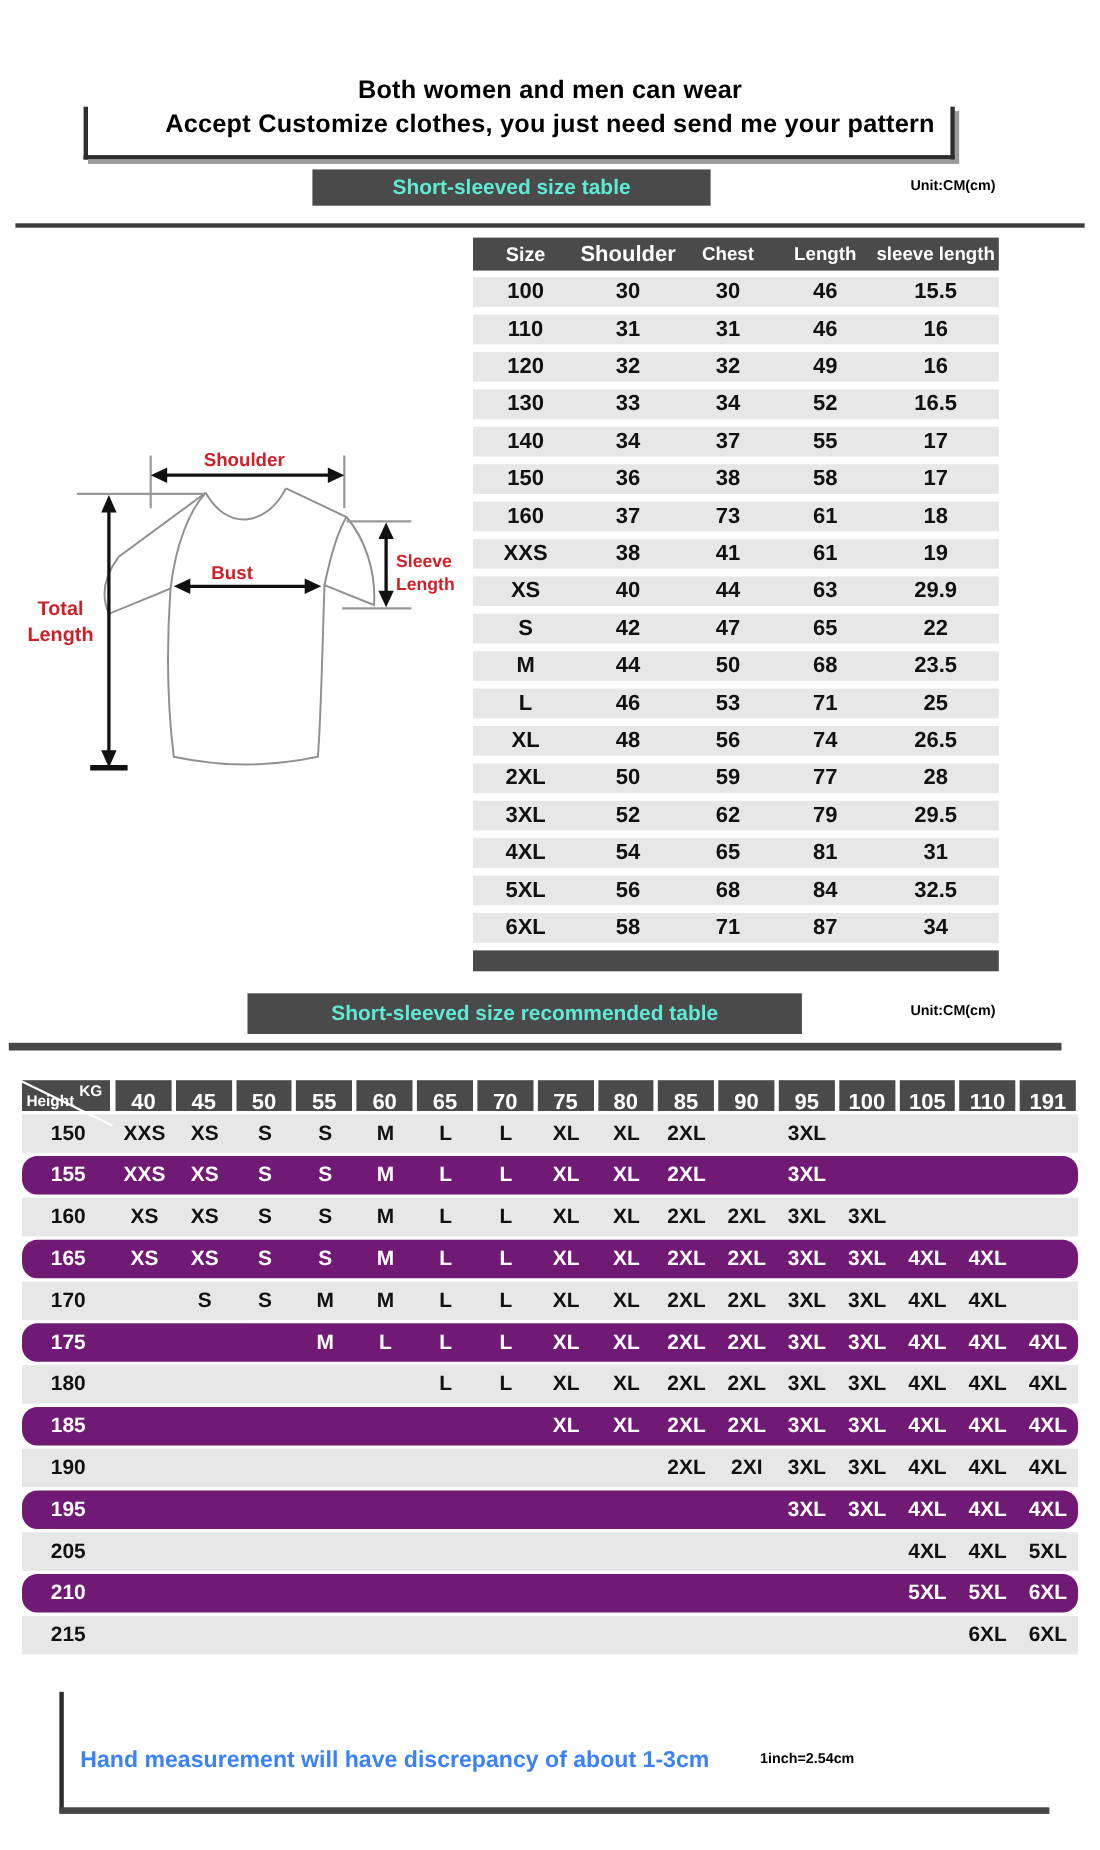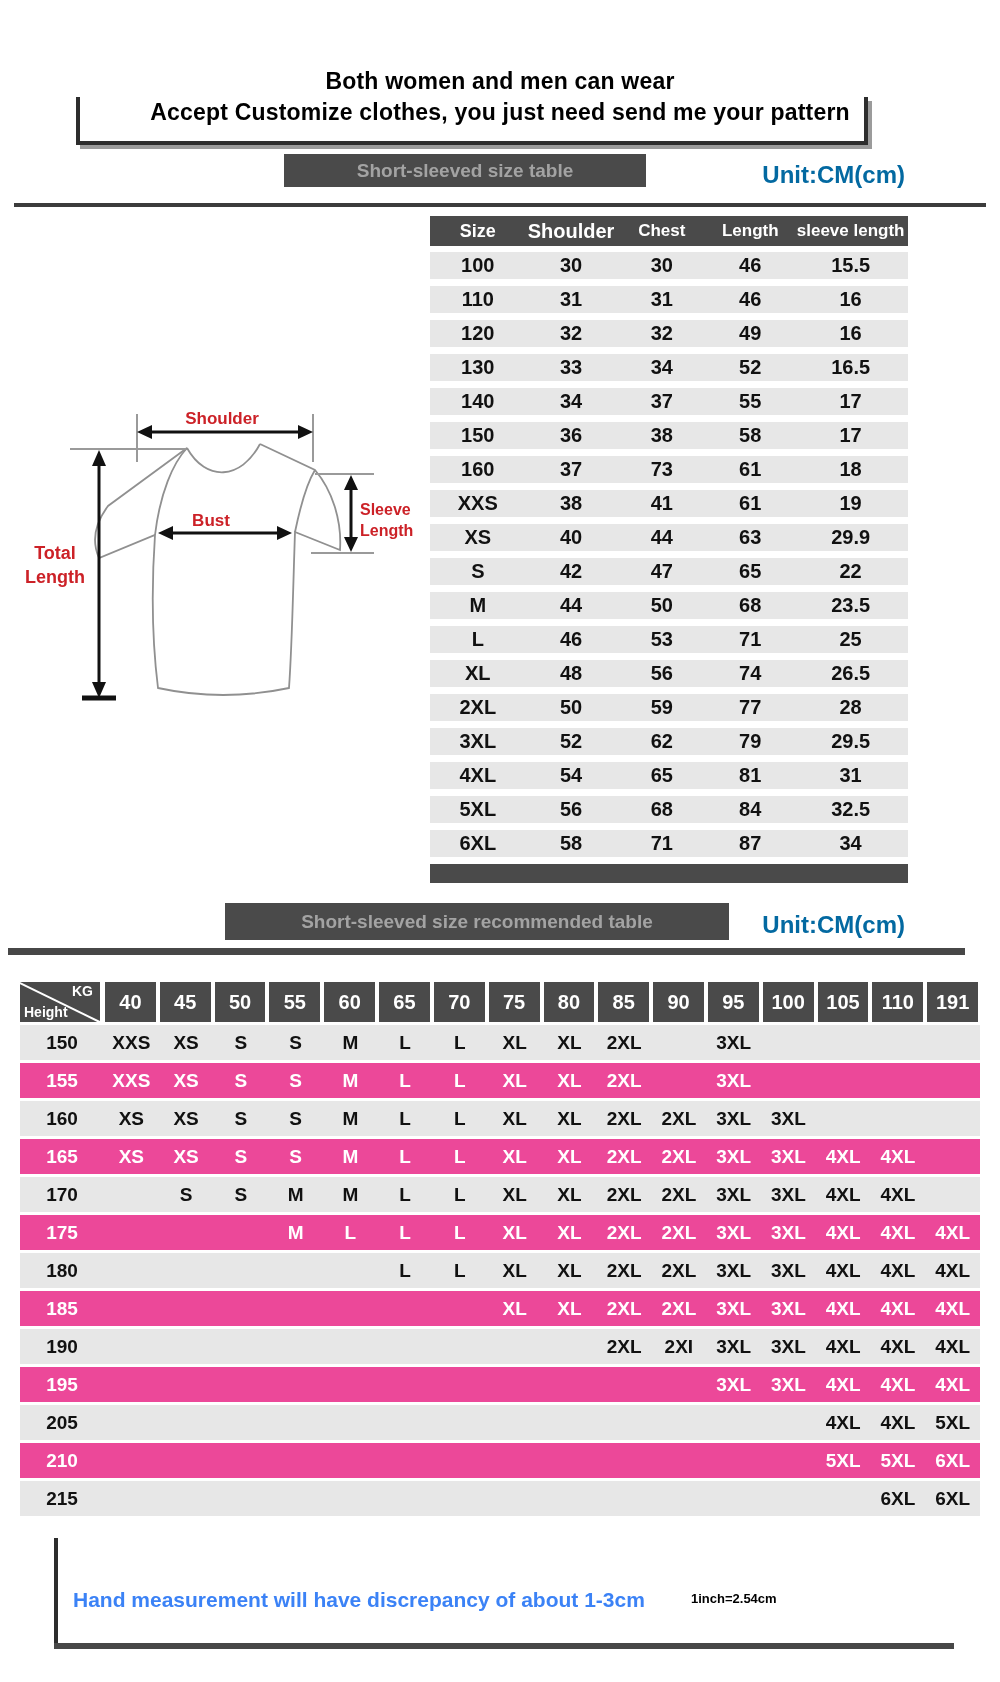--- a/index.html
+++ b/index.html
@@ -7,54 +7,54 @@
     position:relative; width:1000px; height:1682px; background:#fff;
     font-family:"Liberation Sans", sans-serif; font-weight:bold; color:#111;
     overflow:hidden;
   }
   
   .title-text { position:absolute; top:66px; left:0; width:100%; text-align:center;
     font-size:23px; line-height:31px; color:#000; letter-spacing:.2px; }
   .title-box { position:absolute; left:76px; top:97px; width:784px; height:44px;
     border:4px solid #2d2d2d; border-top:none; box-shadow:4px 4px 0 #9b9b9b; }
   
-  .bar { position:absolute; background:#4a4a4a; color:#a3a3a3; text-align:center; }
+  .bar { position:absolute; background:#4a4a4a; color:#5eead4; text-align:center; }
   .bar1 { left:284px; top:154px; width:362px; height:33px; font-size:19px; line-height:33px; }
   .bar2 { left:225px; top:903px; width:504px; height:37px; font-size:19px; line-height:37px; }
-  .unit { position:absolute; font-size:24px; color:#0369a1; text-align:right; width:165px; }
+  .unit { position:absolute; font-size:13px; color:#000000; text-align:right; width:165px; }
   .unit1 { left:740px; top:161px; }
   .unit2 { left:740px; top:911px; }
   .hr1 { position:absolute; left:14px; top:203px; width:972px; height:4px; background:#3c3c3c; }
   .hr2 { position:absolute; left:8px;  top:948px; width:957px; height:7px; background:#474747; }
   .hr3 { position:absolute; left:54px; top:1643px; width:900px; height:6px; background:#474747; }
   
   .size-table { position:absolute; left:430px; top:216px; width:478px; }
   .s-row { display:flex; }
   .s-head { background:#4a4a4a; color:#fff; height:30px; line-height:30px; margin-bottom:6px; }
   .s-head .s-cell { font-size:17px; }
   .s-head .c0 { font-size:18px; }
   .s-head .c1 { font-size:20px; }
   .s-data { background:#e7e7e7; height:27px; line-height:27px; margin-bottom:7px; font-size:20px; }
   .s-cell { text-align:center; }
   .c0{width:20%} .c1{width:19%} .c2{width:19%} .c3{width:18%} .c4{width:24%}
   .s-footer { height:19px; background:#4a4a4a; margin-top:1px; }
   
   .matrix { position:absolute; left:20px; top:982px; width:960px; }
   .m-row { display:flex; margin-bottom:3px; height:35px; line-height:35px; }
-  .m-header { height:40px; line-height:40px; }
+  .m-header { height:28px; line-height:40px; }
   .m-corner { width:80px; margin-right:3px; position:relative; background:#4a4a4a; color:#fff; }
   .m-corner .diag { position:absolute; left:0; top:0; width:92px; height:2px; background:#fff;
     transform-origin:0 0; transform:rotate(26deg); }
   .m-corner .kg { position:absolute; top:2px; right:7px; font-size:14px; line-height:14px; }
   .m-corner .hgt { position:absolute; bottom:3px; left:4px; font-size:14px; line-height:14px; }
   .m-head { flex:1; margin:0 2px; background:#4a4a4a; color:#fff; font-size:20px; text-align:center; }
   .m-hcell { width:84px; font-size:19px; text-align:center; }
   .m-cell { flex:1; text-align:center; font-size:19px; }
   .light { background:#e7e7e7; color:#111; }
-  .dark  { background:#ec4899; color:#fff; }
+  .dark  { background:#701a75; color:#fff;border-radius:14px; }
   
   .note-line { position:absolute; left:54px; top:1538px; width:4px; height:110px; background:#2d2d2d; }
   .note-text { position:absolute; left:73px; top:1588px; font-size:21px; color:#3b82f6; }
   .note-conv { position:absolute; left:691px; top:1591px; font-size:13px; color:#000; }
   
   .shirt-svg { position:absolute; left:8px; top:358px; }
   .shirt-svg text { font-family:"Liberation Sans", sans-serif; font-weight:bold; }
 </style>
 </head>
 <body>

